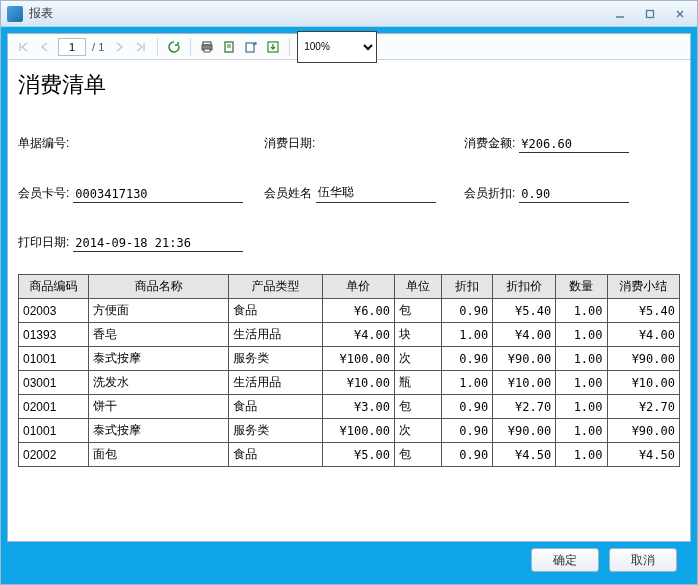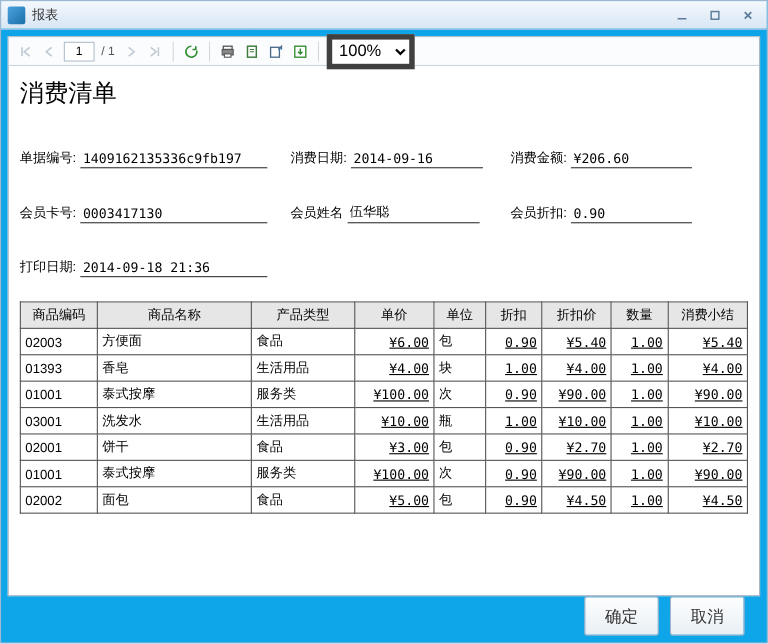--- a/index.html
+++ b/index.html
@@ -77,22 +77,22 @@
   }
   .page-input {
     width: 28px; height: 18px;
     border: 1px solid #b0bfce;
     text-align: center;
     font-size: 11px;
     background: #fff;
   }
   .page-total { color: #555; font-size: 11px; padding: 0 2px; }
   .zoom-select {
-    height: 32px; font-size: 15px;
-    border: 5px solid #404040;
+    height: 32px; font-size: 10px;
+    border: 1px solid #404040;
     background: #fff;
     padding: 0 2px;
     min-width: 80px;
   }
   .report-body {
     flex: 1;
     overflow: auto;
     padding: 8px 10px;
   }
   .report-title {
@@ -133,40 +133,40 @@
     font-size: 12px;
     height: 20px;
     overflow: hidden;
     white-space: nowrap;
   }
   .grid th {
     background: #e6e6e6;
     font-weight: normal;
     text-align: center;
   }
-  .grid td.num { text-align: right; font-family: "Consolas",monospace; text-decoration: underline; }
+  .grid td.num { text-align: right; font-family: "Consolas",monospace; }
   .grid td.txt { text-align: left; }
 
   .footer {
     height: 36px;
     display: flex;
     justify-content: flex-end;
     align-items: center;
     gap: 10px;
     padding: 0 14px;
   }
   .btn {
     min-width: 68px;
-    height: 36px;
+    height: 24px;
     border: 1px solid #9cb3c9;
     border-radius: 3px;
     background: linear-gradient(to bottom,#fdfefe,#e9eff5);
     color: #333;
     cursor: pointer;
-    font-size: 15px;
+    font-size: 12px;
   }
 </style>
 </head>
 <body>
 
 <div class="window">
   <div class="titlebar">
     <div class="app-icon"></div>
     <div class="title">报表</div>
     <div class="win-btn">
@@ -252,25 +252,23 @@
           <option>100%</option>
         </select>
       </div>
 
       <div class="report-body">
         <div class="report-title">消费清单</div>
 
         <div class="meta-row">
           <div class="meta-field" style="width:246px">
             <span class="meta-label">单据编号:</span>
-            <span class="meta-value" style="width:170px">1409162135336c9fb197</span>
           </div>
           <div class="meta-field" style="width:200px">
             <span class="meta-label">消费日期:</span>
-            <span class="meta-value" style="width:120px">2014-09-16</span>
           </div>
           <div class="meta-field">
             <span class="meta-label">消费金额:</span>
             <span class="meta-value" style="width:110px">¥206.60</span>
           </div>
         </div>
 
         <div class="meta-row">
           <div class="meta-field" style="width:246px">
             <span class="meta-label">会员卡号:</span>

